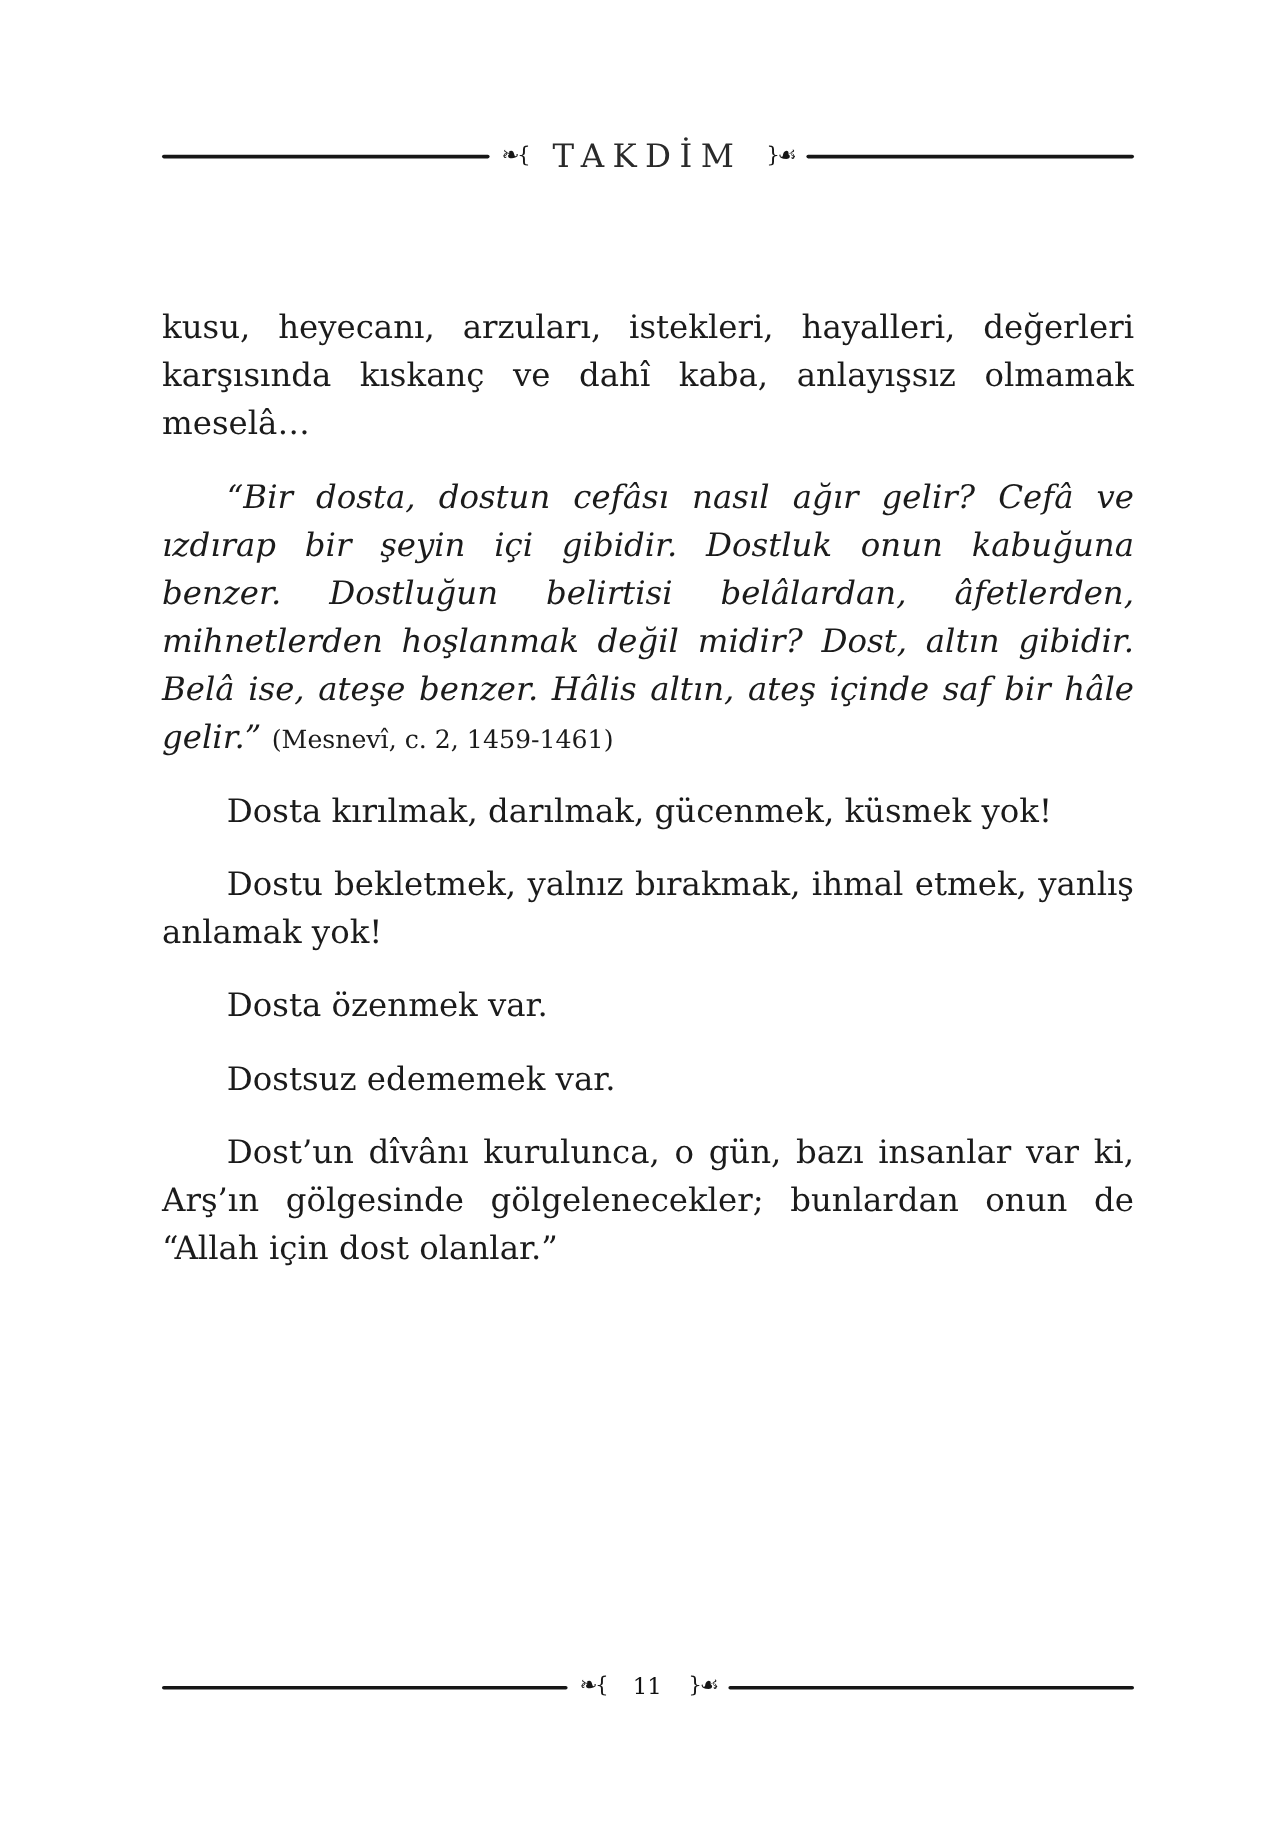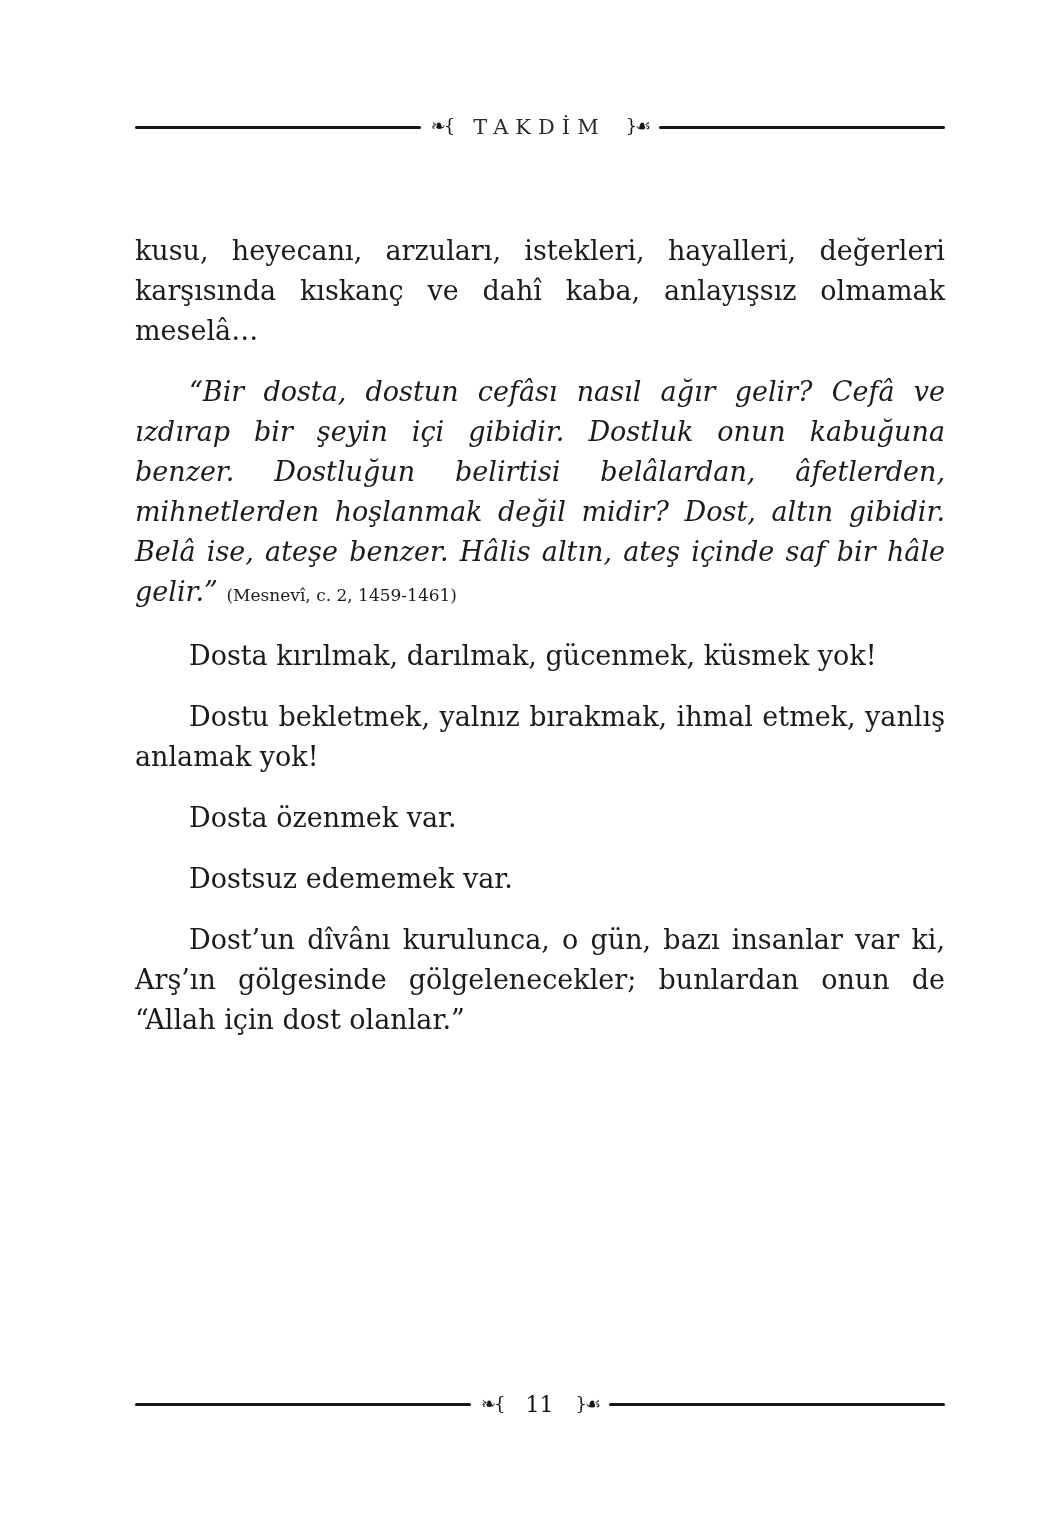--- a/index.html
+++ b/index.html
@@ -35,49 +35,49 @@
   }
   .fleuron {
     font-size: 18px;
     line-height: 1;
     color: #161616;
     letter-spacing: -2px;
     white-space: nowrap;
     transform: translateY(-1px);
   }
   .header-title {
-    font-size: 21px;
+    font-size: 27px;
     letter-spacing: 7px;
     padding: 0 10px;
     white-space: nowrap;
     color: #2a2a2a;
   }
   .footer-number {
-    font-size: 22px;
+    font-size: 19px;
     padding: 0 12px;
     white-space: nowrap;
     color: #111;
   }
   
   .body-text {
     margin-top: 92px;
     font-size: 27px;
     line-height: 40px;
     text-align: justify;
   }
   .body-text p {
-    margin: 0 0 21px 0;
+    margin: 16px 0 21px 0;
   }
   .indent { text-indent: 54px; }
   .quote {
     font-style: italic;
   }
   .citation {
     font-style: normal;
-    font-size: 17px;
+    font-size: 21px;
     white-space: nowrap;
   }
   .bold { font-weight: 400; }
   .footer-bar { margin-top: auto; }
 </style>
 </head>
 <body>
 
 <div class="page">
 

